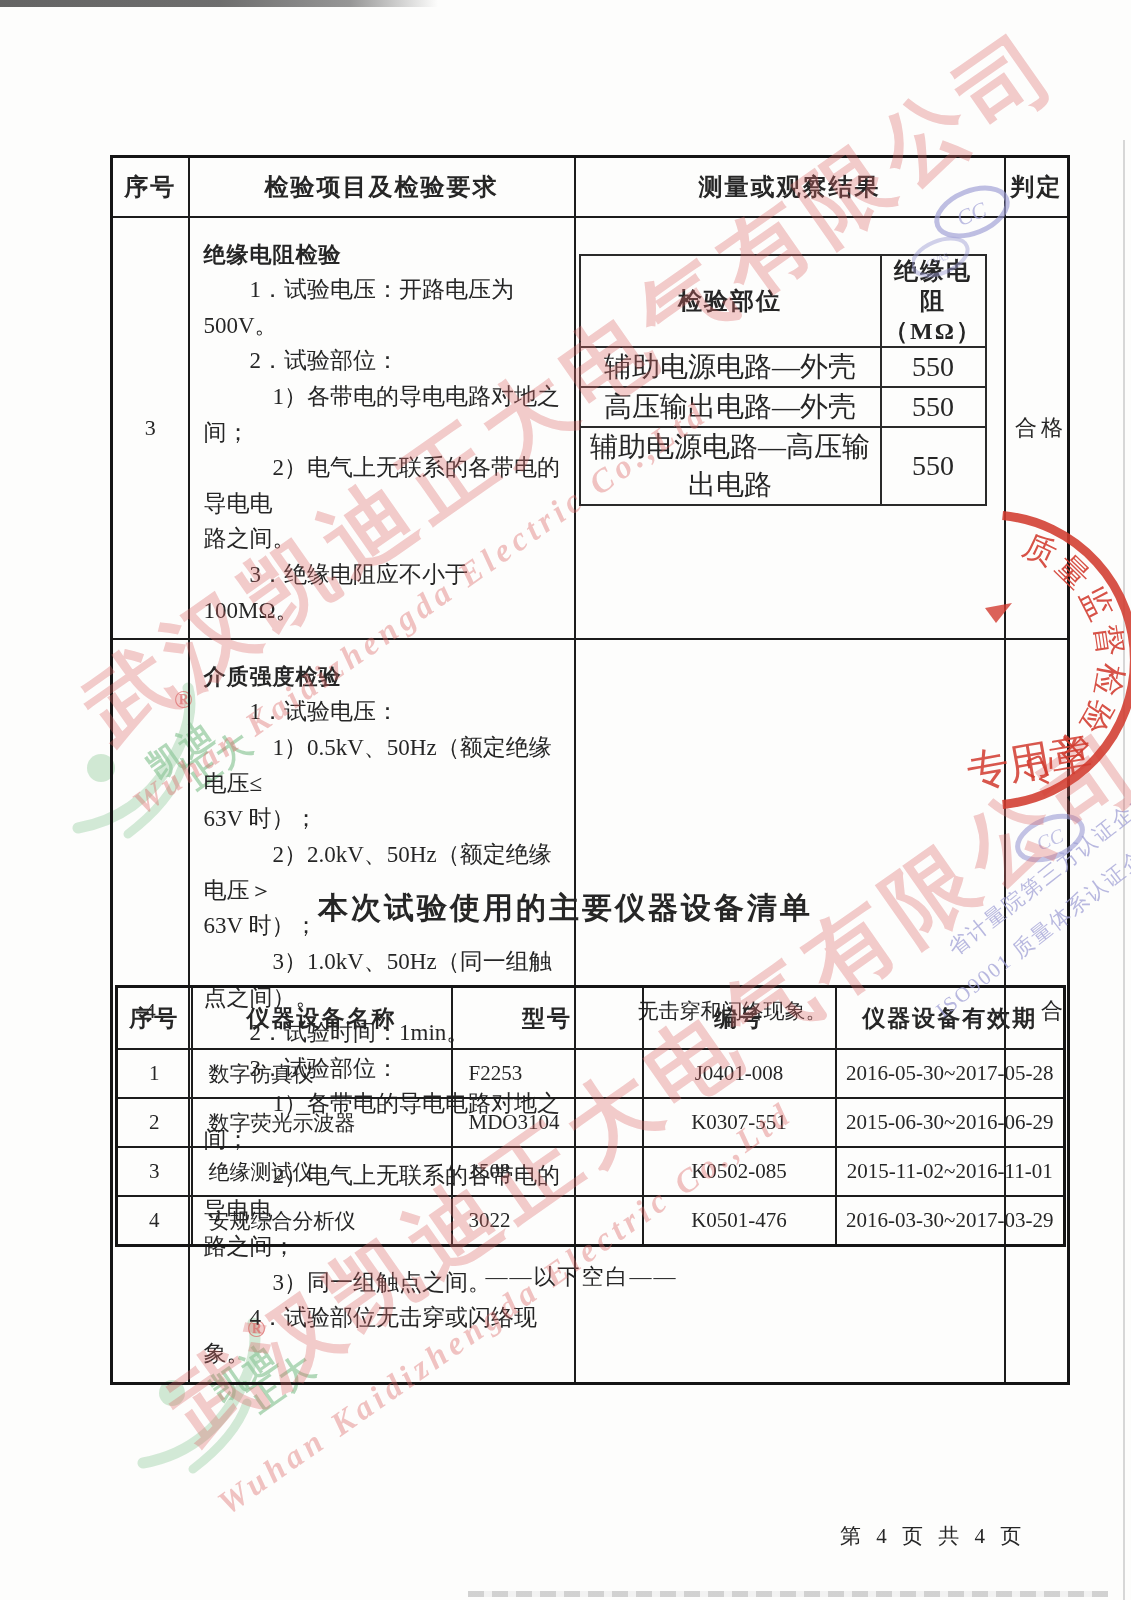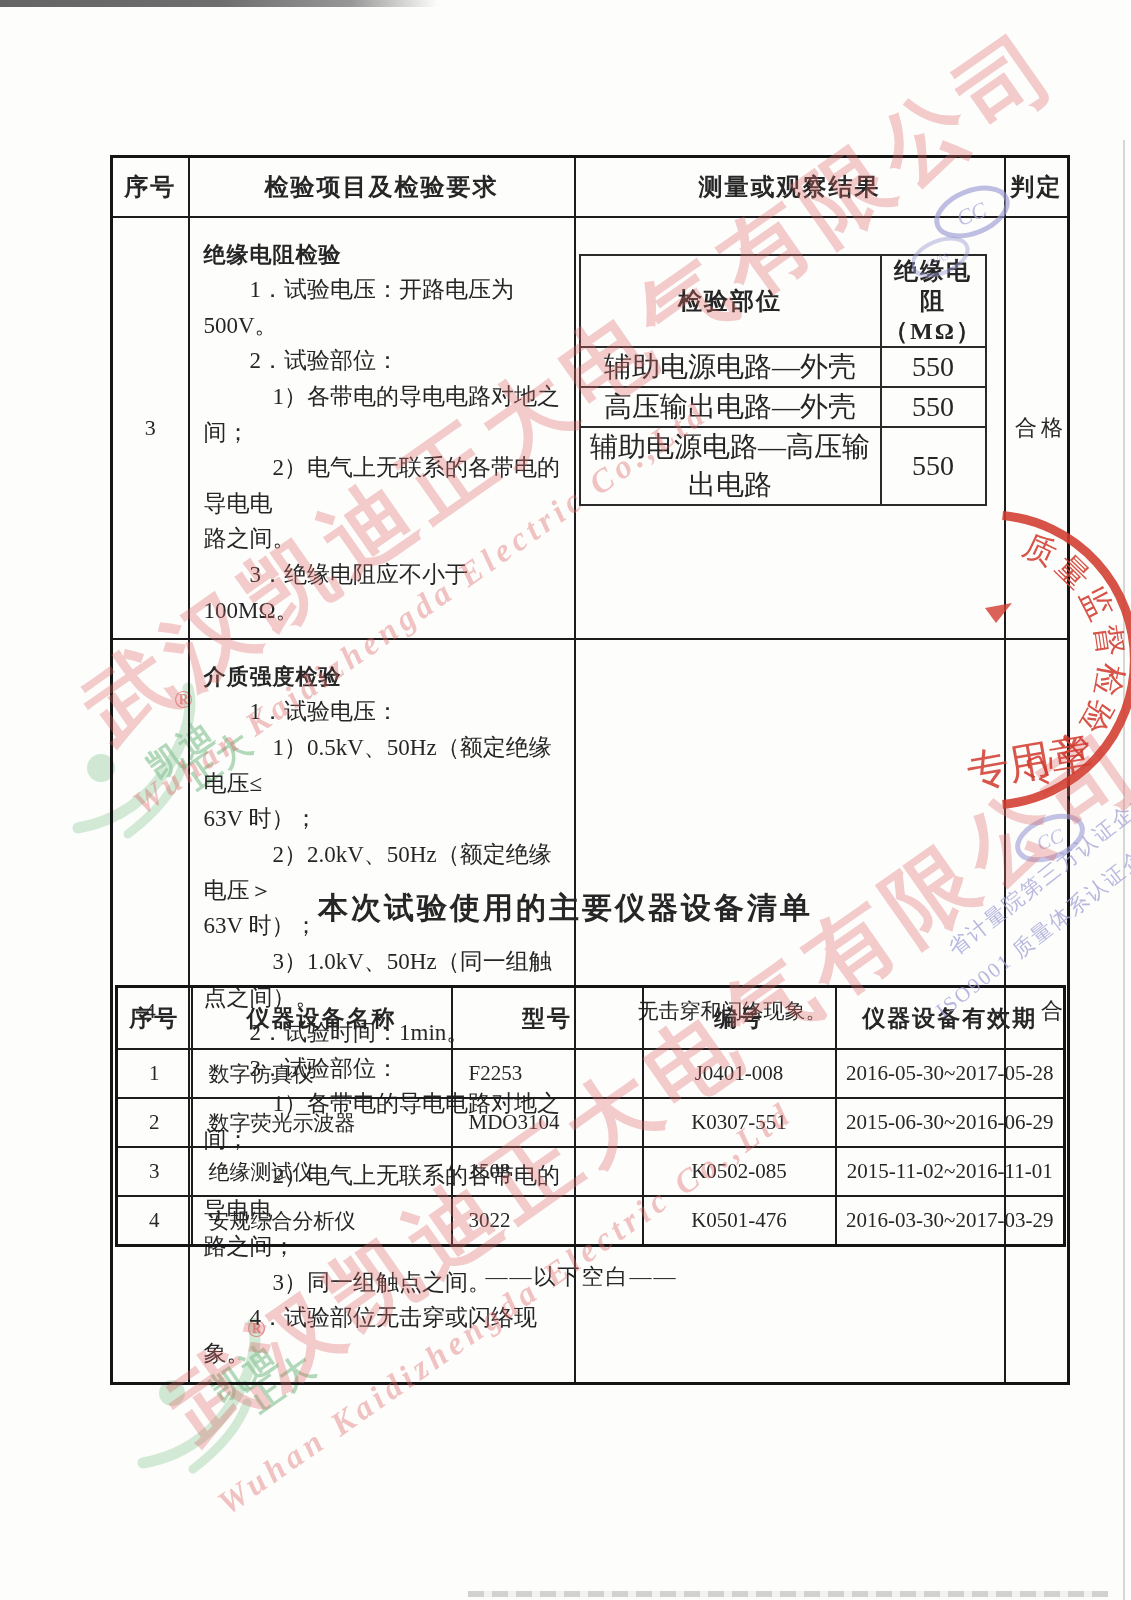--- a/index.html
+++ b/index.html
@@ -259,14 +259,15 @@
         <td class="c-name">安规综合分析仪</td>
         <td class="c-model">3022</td>
         <td class="c-serial">K0501-476</td>
         <td class="c-valid">2016-03-30~2017-03-29</td>
       </tr>
     </tbody>
   </table>
 
   <div id="below-blank" class="abs">——以下空白——</div>
 
+  <div id="page-footer" class="abs">第 4 页 共 4 页</div>
 
 </div>
 
 </body></html>

